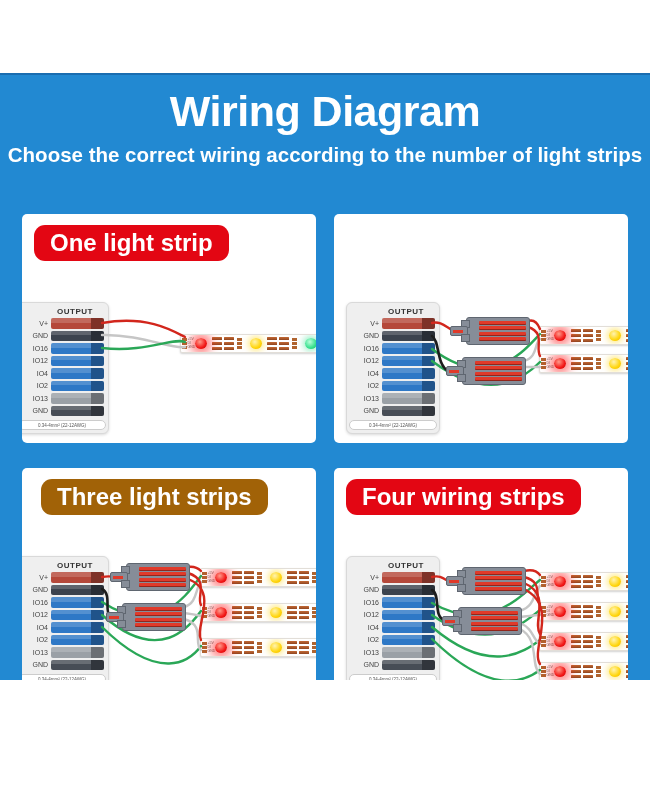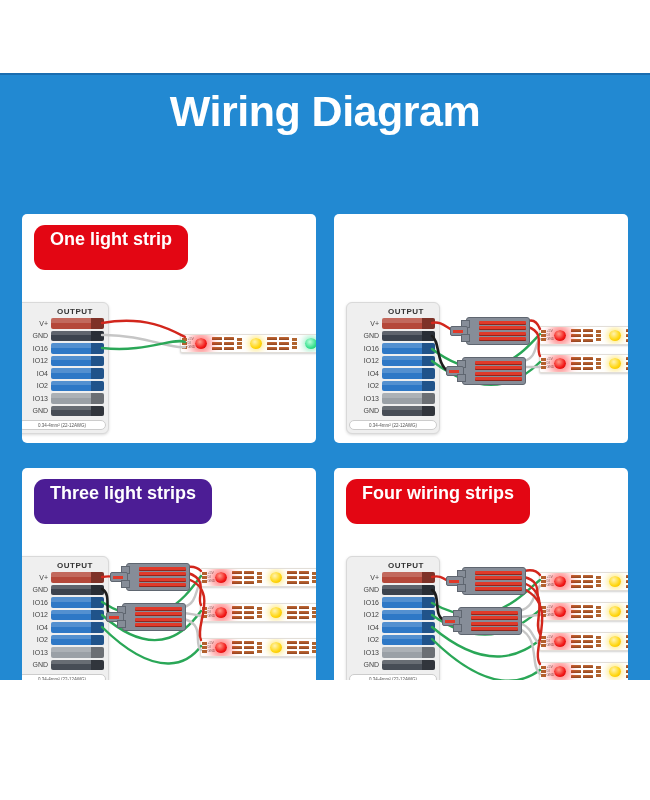--- a/index.html
+++ b/index.html
@@ -9,22 +9,22 @@
   .band{position:absolute;left:0;top:73px;width:650px;height:650px;
         border-top:2px solid #1a6db0;border-bottom:2px solid #1a6db0;box-sizing:border-box;}
   .title{position:absolute;left:0;top:12px;width:100%;text-align:center;color:#fff;
          font-size:43px;font-weight:bold;letter-spacing:-0.5px;}
   .subtitle{position:absolute;left:0;top:68px;width:100%;text-align:center;color:#fff;
             font-size:20.5px;font-weight:bold;}
   
   .panel{position:absolute;width:294px;height:229px;background:#fff;border-radius:5px;overflow:hidden;}
   .panel.p1{left:22px;top:139px;} .panel.p2{left:334px;top:139px;}
   .panel.p3{left:22px;top:393px;} .panel.p4{left:334px;top:393px;}
-  .badge{position:absolute;left:12px;top:11px;color:#fff;font-size:18px;font-weight:bold;
-         padding:4px 16px 20px;border-radius:11px;z-index:6;}
+  .badge{position:absolute;left:12px;top:11px;color:#fff;font-size:24px;font-weight:bold;
+         padding:4px 16px 4px;border-radius:11px;z-index:6;}
   
   .controller{position:absolute;top:88px;width:92px;background:#efefef;border:1px solid #d9d9d9;
               border-radius:6px;padding:3px 0 3px;box-shadow:0 1px 3px rgba(0,0,0,.15);z-index:2;box-sizing:content-box;}
   .ctl-left{left:-7px;} .ctl-right{left:12px;}
   .out-label{font-size:8px;font-weight:bold;color:#333;letter-spacing:.5px;text-align:center;
              padding-left:26px;height:11px;line-height:11px;}
   .trow{display:flex;align-items:center;height:12.5px;padding-left:2px;}
   .tlabel{width:30px;text-align:right;font-size:7px;color:#444;padding-right:3px;flex:none;}
   .tblock{position:relative;width:53px;height:10.5px;border-radius:2px;flex:none;}
   .tblock::after{content:"";position:absolute;right:0;top:0;bottom:0;width:13px;
@@ -74,20 +74,21 @@
   .res{width:10px;display:flex;flex-direction:column;gap:2px;margin:0 2px 0 0;flex:none;}
   .res i{display:block;height:3.2px;background:linear-gradient(#c56a35,#8f4520);border-radius:.5px;}
 </style>
 </head>
 <body>
 
 <div class="page">
   <div class="band" style="background: rgb(34, 137, 210);">
 
     <div class="title">Wiring Diagram</div>
+    <div class="subtitle">Choose the correct wiring according to the number of light strips</div>
 
     <div class="panel p1">
       <div class="badge" style="background: rgb(227, 6, 19);">One light strip</div>
 
       <div class="controller ctl-left">
         <div class="out-label">OUTPUT</div>
         <div class="trow">
             <span class="tlabel">V+</span>
             <i class="tblock" style="background: rgb(181, 72, 58);"></i>
           </div>
@@ -361,21 +362,21 @@
         <path class="w-gray" d="M190,147 C204,143 200,130 206,125"></path>
         <path class="w-gray" d="M190,153 C197,153 202,153 206,153"></path>
         <path class="w-black" d="M98,122 C106,127 102,150 114,157"></path>
         <path class="w-red" d="M98,109 C106,107 111,112 118,116"></path>
         <path class="w-red" d="M194,107 C200,105 204,110 206,115"></path>
         <path class="w-red" d="M194,113 C212,119 201,133 206,142"></path>
       </svg>
     </div>
 
     <div class="panel p3">
-      <div class="badge" style="background: #4c1d95;">Three light strips</div>
+      <div class="badge" style="background: #a16207; margin-left: 7px;">Three light strips</div>
 
       <div class="controller ctl-left">
         <div class="out-label">OUTPUT</div>
         <div class="trow">
             <span class="tlabel">V+</span>
             <i class="tblock" style="background: rgb(181, 72, 58);"></i>
           </div>
         <div class="trow">
             <span class="tlabel">GND</span>
             <i class="tblock" style="background: rgb(60, 67, 78);"></i>

